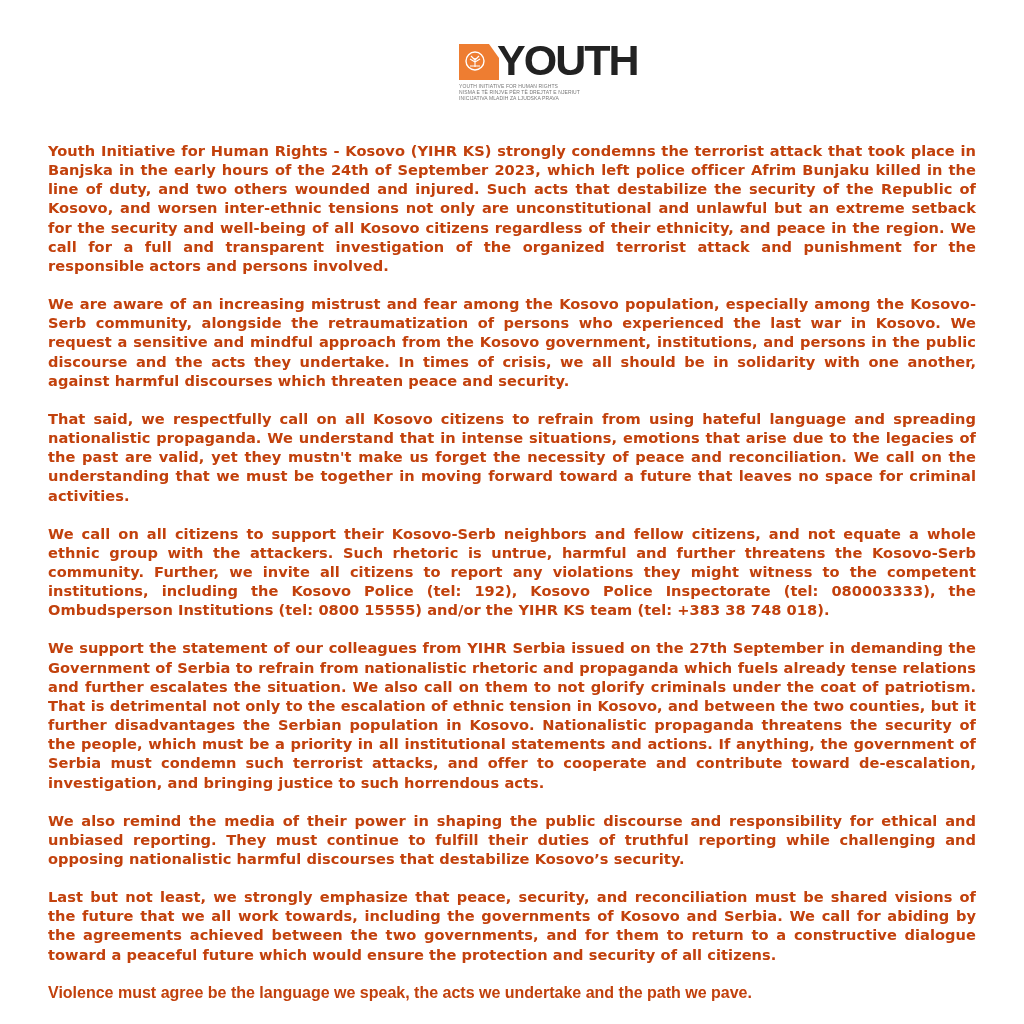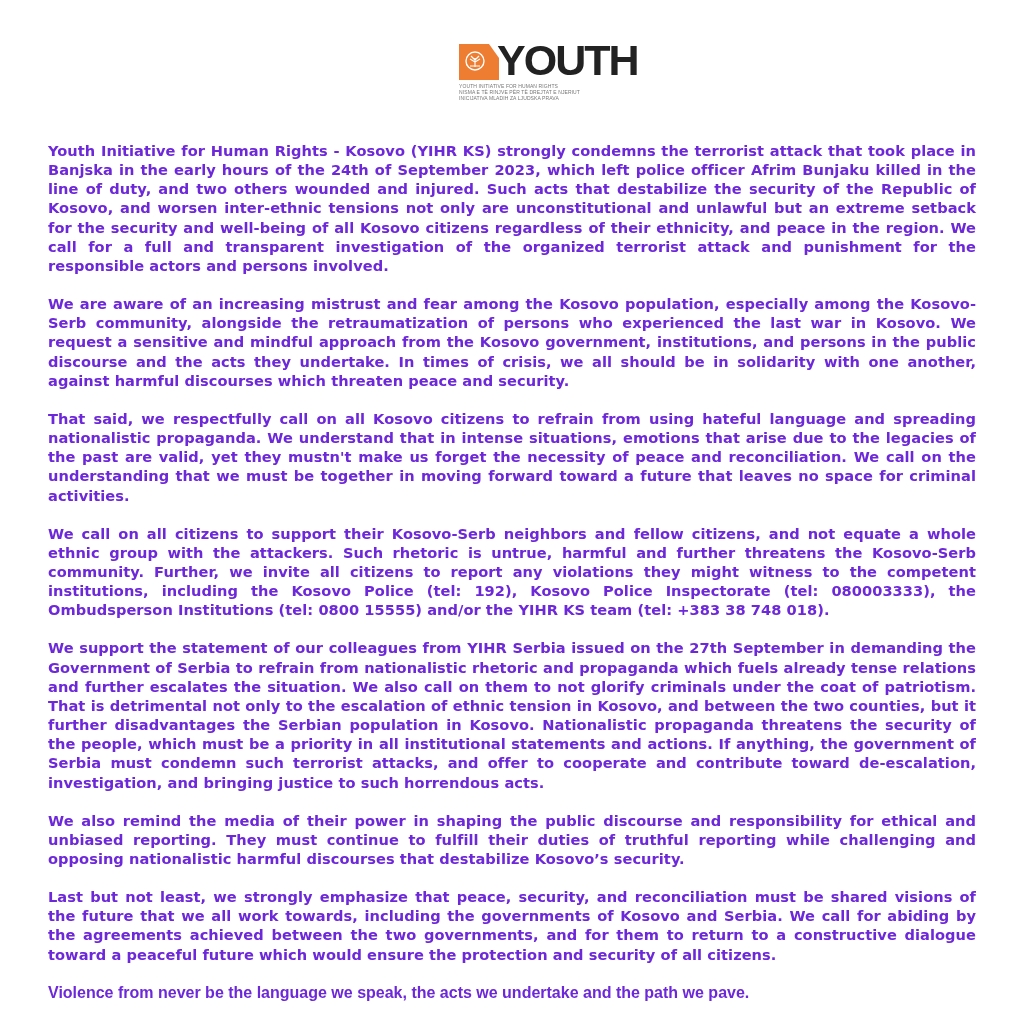--- a/index.html
+++ b/index.html
@@ -16,21 +16,21 @@
     font-size: 43px; letter-spacing: -2px; color: #222222; line-height: 44px;
   }
   .logo-sub {
     position: absolute; left: 0; top: 39px; width: 120px;
     font-family: "Liberation Sans", sans-serif; font-size: 5px; line-height: 6px;
     color: #777777; letter-spacing: 0.1px; white-space: nowrap;
   }
   .content {
     position: absolute; left: 48px; top: 141px; width: 928px;
     font-family: "DejaVu Sans", sans-serif; font-weight: bold;
-    font-size: 14.6px; line-height: 19.15px; color: #6d28d9;
+    font-size: 14.6px; line-height: 19.15px; color: #c2410c;
   }
   .content p {
     margin: 0 0 19px 0; text-align: justify; letter-spacing: 0.05px;
     -webkit-hyphens: manual; hyphens: manual;
   }
   .content p.closing {
     text-align: left; font-family: "Liberation Sans", sans-serif; font-size: 16px;
     letter-spacing: 0;
   }
 </style>
@@ -53,14 +53,14 @@
 </div>
 
 <div class="content">
   <p>Youth Initiative for Human Rights - Kosovo (YIHR KS) strongly condemns the terrorist attack that took place in Banjska in the early hours of the 24th of September 2023, which left police officer Afrim Bunjaku killed in the line of duty, and two others wounded and injured. Such acts that destabilize the security of the Republic of Kosovo, and worsen inter-ethnic tensions not only are unconstitutional and unlawful but an extreme setback for the secu­rity and well-being of all Kosovo citizens regardless of their ethnicity, and peace in the region. We call for a full and transparent investigation of the organized terrorist attack and punishment for the responsible actors and persons involved.</p>
   <p>We are aware of an increasing mistrust and fear among the Kosovo population, especially among the Kosovo-Serb community, alongside the retraumatization of persons who experienced the last war in Kosovo. We request a sen­sitive and mindful approach from the Kosovo government, institutions, and persons in the public discourse and the acts they undertake. In times of crisis, we all should be in solidarity with one another, against harmful dis­courses which threaten peace and security.</p>
   <p>That said, we respectfully call on all Kosovo citizens to refrain from using hateful language and spreading national­istic propaganda. We understand that in intense situations, emotions that arise due to the legacies of the past are valid, yet they mustn't make us forget the necessity of peace and reconciliation. We call on the understanding that we must be together in moving forward toward a future that leaves no space for criminal activities.</p>
   <p>We call on all citizens to support their Kosovo-Serb neighbors and fellow citizens, and not equate a whole ethnic group with the attackers. Such rhetoric is untrue, harmful and further threatens the Kosovo-Serb community. Fur­ther, we invite all citizens to report any violations they might witness to the competent institutions, including the Kosovo Police (tel: 192), Kosovo Police Inspectorate (tel: 080003333), the Ombudsperson Institutions (tel: 0800 15555) and/or the YIHR KS team (tel: +383 38 748 018).</p>
   <p>We support the statement of our colleagues from YIHR Serbia issued on the 27th September in demanding the Government of Serbia to refrain from nationalistic rhetoric and propaganda which fuels already tense relations and further escalates the situation. We also call on them to not glorify criminals under the coat of patriotism. That is detrimental not only to the escalation of ethnic tension in Kosovo, and between the two counties, but it further disadvantages the Serbian population in Kosovo. Nationalistic propaganda threatens the security of the people, which must be a priority in all institutional statements and actions. If anything, the government of Serbia must condemn such terrorist attacks, and offer to cooperate and contribute toward de-escalation, investigation, and bringing justice to such horrendous acts.</p>
   <p>We also remind the media of their power in shaping the public discourse and responsibility for ethical and unbi­ased reporting. They must continue to fulfill their duties of truthful reporting while challenging and opposing na­tionalistic harmful discourses that destabilize Kosovo’s security.</p>
   <p>Last but not least, we strongly emphasize that peace, security, and reconciliation must be shared visions of the future that we all work towards, including the governments of Kosovo and Serbia. We call for abiding by the agree­ments achieved between the two governments, and for them to return to a constructive dialogue toward a peace­ful future which would ensure the protection and security of all citizens.</p>
-  <p class="closing">Violence from never be the language we speak, the acts we undertake and the path we pave.</p>
+  <p class="closing">Violence must agree be the language we speak, the acts we undertake and the path we pave.</p>
 </div>
 
 </body></html>

